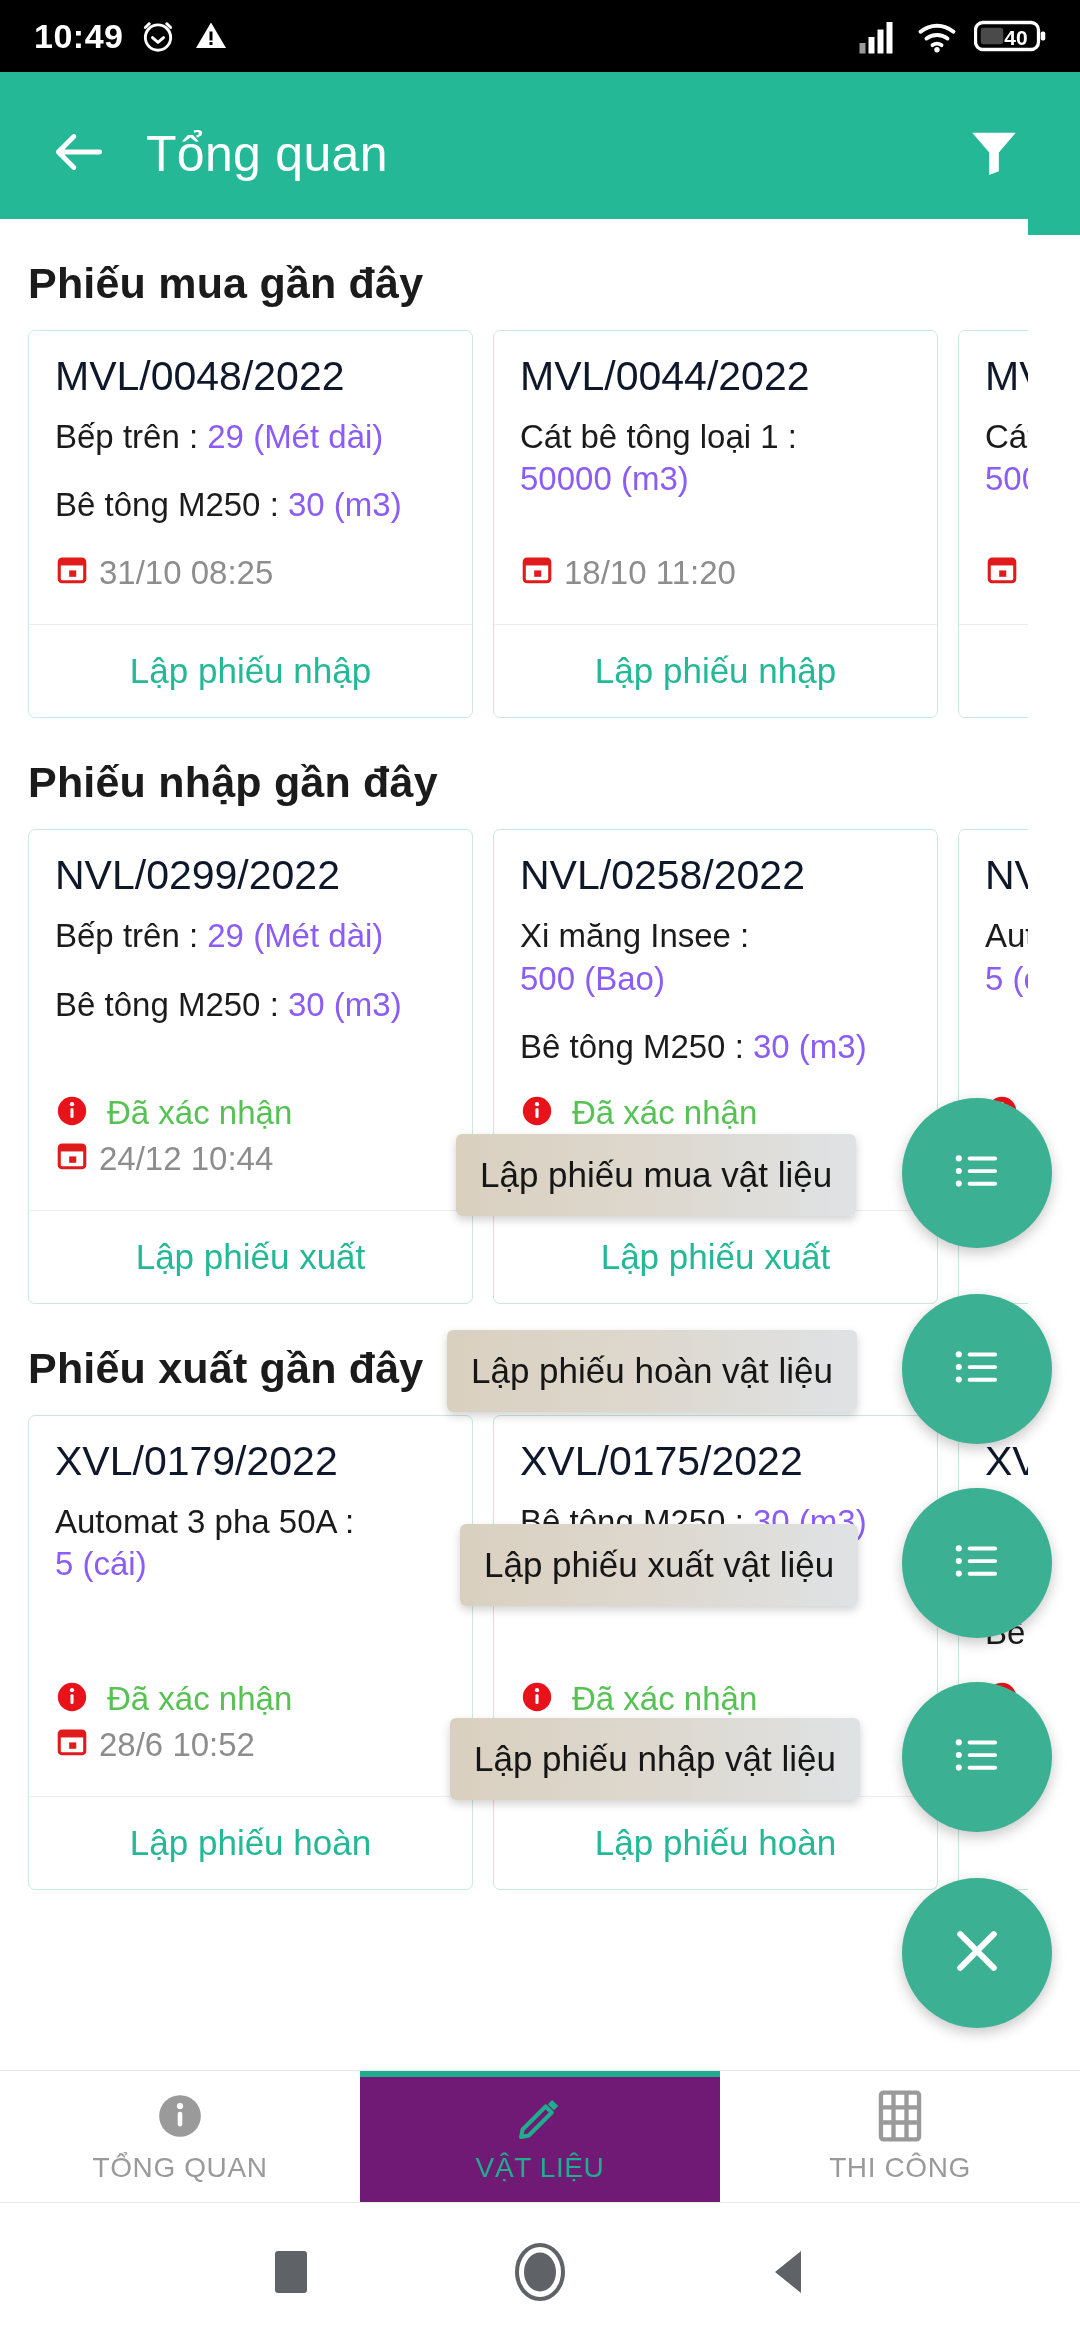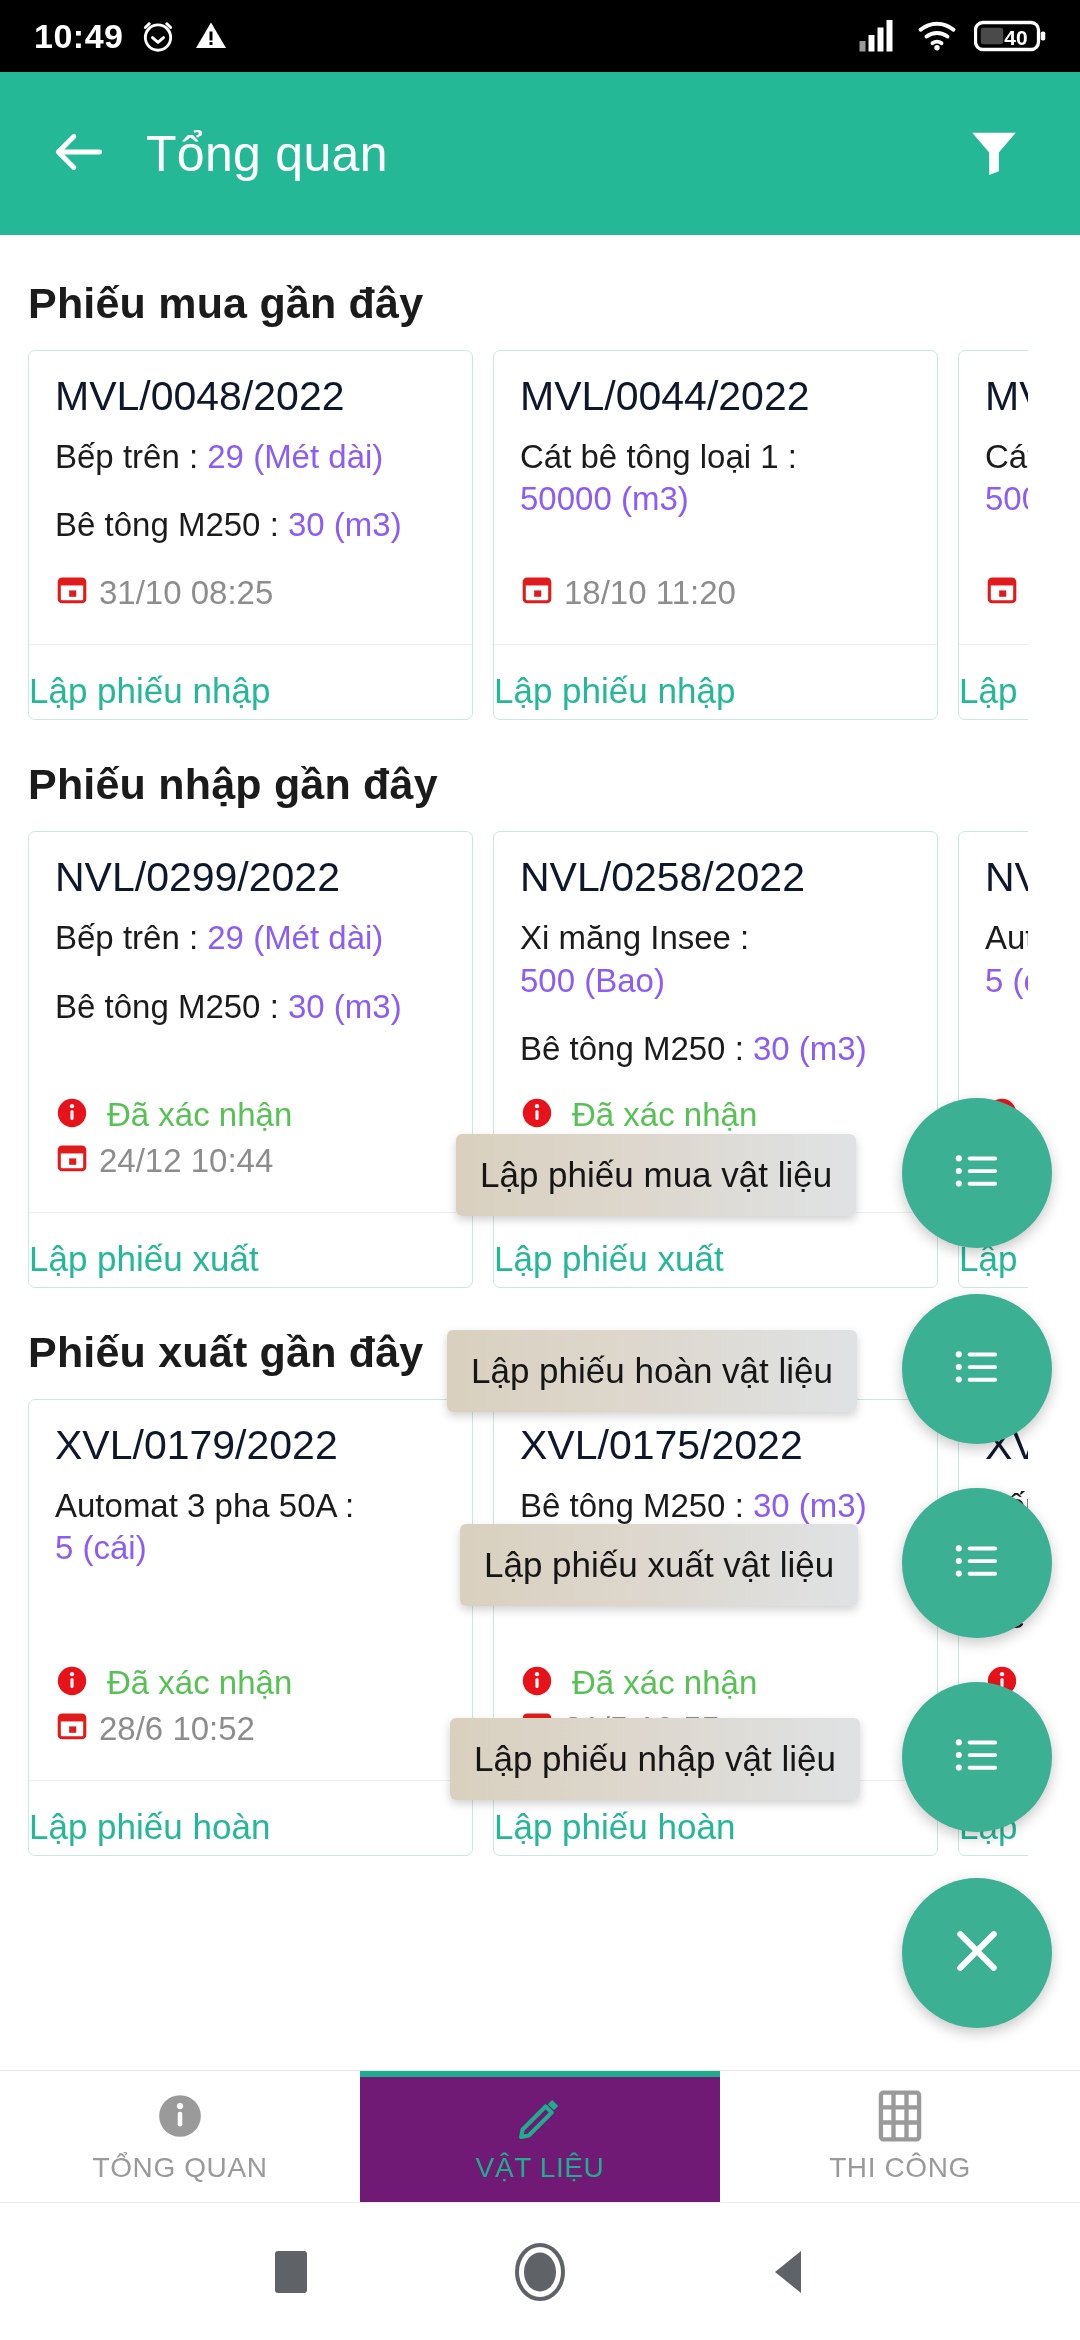--- a/index.html
+++ b/index.html
@@ -12,57 +12,57 @@
   #screen { position: relative; width: 1080px; height: 2340px; background: #fff; overflow: hidden; }
 
   
   .statusbar {
     position: absolute; top: 0; left: 0; width: 1080px; height: 72px;
     background: #000; color: #fff;
     display: flex; align-items: center; justify-content: space-between;
     padding: 0 34px;
   }
   .sb-left { display: flex; align-items: center; gap: 16px; }
-  .sb-right { display: flex; align-items: flex-start; gap: 16px; }
+  .sb-right { display: flex; align-items: flex-end; gap: 16px; }
   .sb-clock { font-size: 34px; font-weight: bold; letter-spacing: .5px; }
   .sb-ico { display: inline-flex; align-items: center; }
 
   
   .appbar {
     position: absolute; top: 72px; left: 0; width: 1080px; height: 163px;
     background: #24b897;
     display: flex; align-items: center; padding: 0 40px;
   }
   .appbar-back { width: 78px; height: 78px; display: flex; align-items: center; justify-content: center; }
   .appbar-title { color: #fff; font-size: 50px; font-weight: 500; margin-left: 28px; letter-spacing: .3px; }
   .appbar-spacer { flex: 1; }
   .appbar-filter { width: 72px; height: 72px; display: flex; align-items: center; justify-content: center; margin-right: 10px; }
 
   
-  .content { position: absolute; top: 239px; left: 0; width: 1028px; height: 1835px; background: #fff; overflow: hidden; }
+  .content { position: absolute; top: 219px; left: 0; width: 1028px; height: 1835px; background: #fff; overflow: hidden; }
   .section-title {
     font-size: 43px; font-weight: bold; color: #1b1b1b;
     padding: 0 28px; margin-top: 40px; margin-bottom: 22px; letter-spacing: .2px;
   }
   .card-row { display: flex; gap: 20px; padding-left: 28px; }
   .card {
     flex: 0 0 445px; width: 445px;
     border: 1.6px solid #c9e9e0; border-radius: 7px; background: #fff;
     display: flex; flex-direction: column;
   }
   .card-body { padding: 22px 26px 16px 26px; flex: 1; display: flex; flex-direction: column; }
   .card-code { color: #0f172a; font-size: 41px; margin-bottom: 16px; white-space: nowrap; }
   .card-line { font-size: 33px; color: #1b1b1b; line-height: 1.28; margin-bottom: 26px; }
   .card-line .qty { color: #8b5cf6; }
   .card-spacer { flex: 1; }
   .card-status { display: flex; align-items: center; gap: 18px; margin-bottom: 6px; }
   .status-text { color: #56c254; font-size: 33px; }
   .card-date { display: flex; align-items: center; gap: 10px; color: #8d8d8d; font-size: 33px; padding-bottom: 14px; }
   .card-foot {
-    border-top: 1.5px solid #eeeeee; padding: 26px 0 8px 0; text-align: left;
+    border-top: 1.5px solid #eeeeee; padding: 26px 0 26px 0; text-align: center;
   }
   .card-foot span { color: #24b897; font-size: 35px; }
 
   
   .fab { position: absolute; border-radius: 50%; background: #3cb093; display: flex; align-items: center; justify-content: center;
          box-shadow: 0 5px 14px rgba(0,0,0,.22); }
   .fab-mini { width: 150px; height: 150px; left: 902px; }
   .fab-main { width: 150px; height: 150px; left: 902px; }
   .fab-label {
     position: absolute; height: 82px; display: flex; align-items: center;

